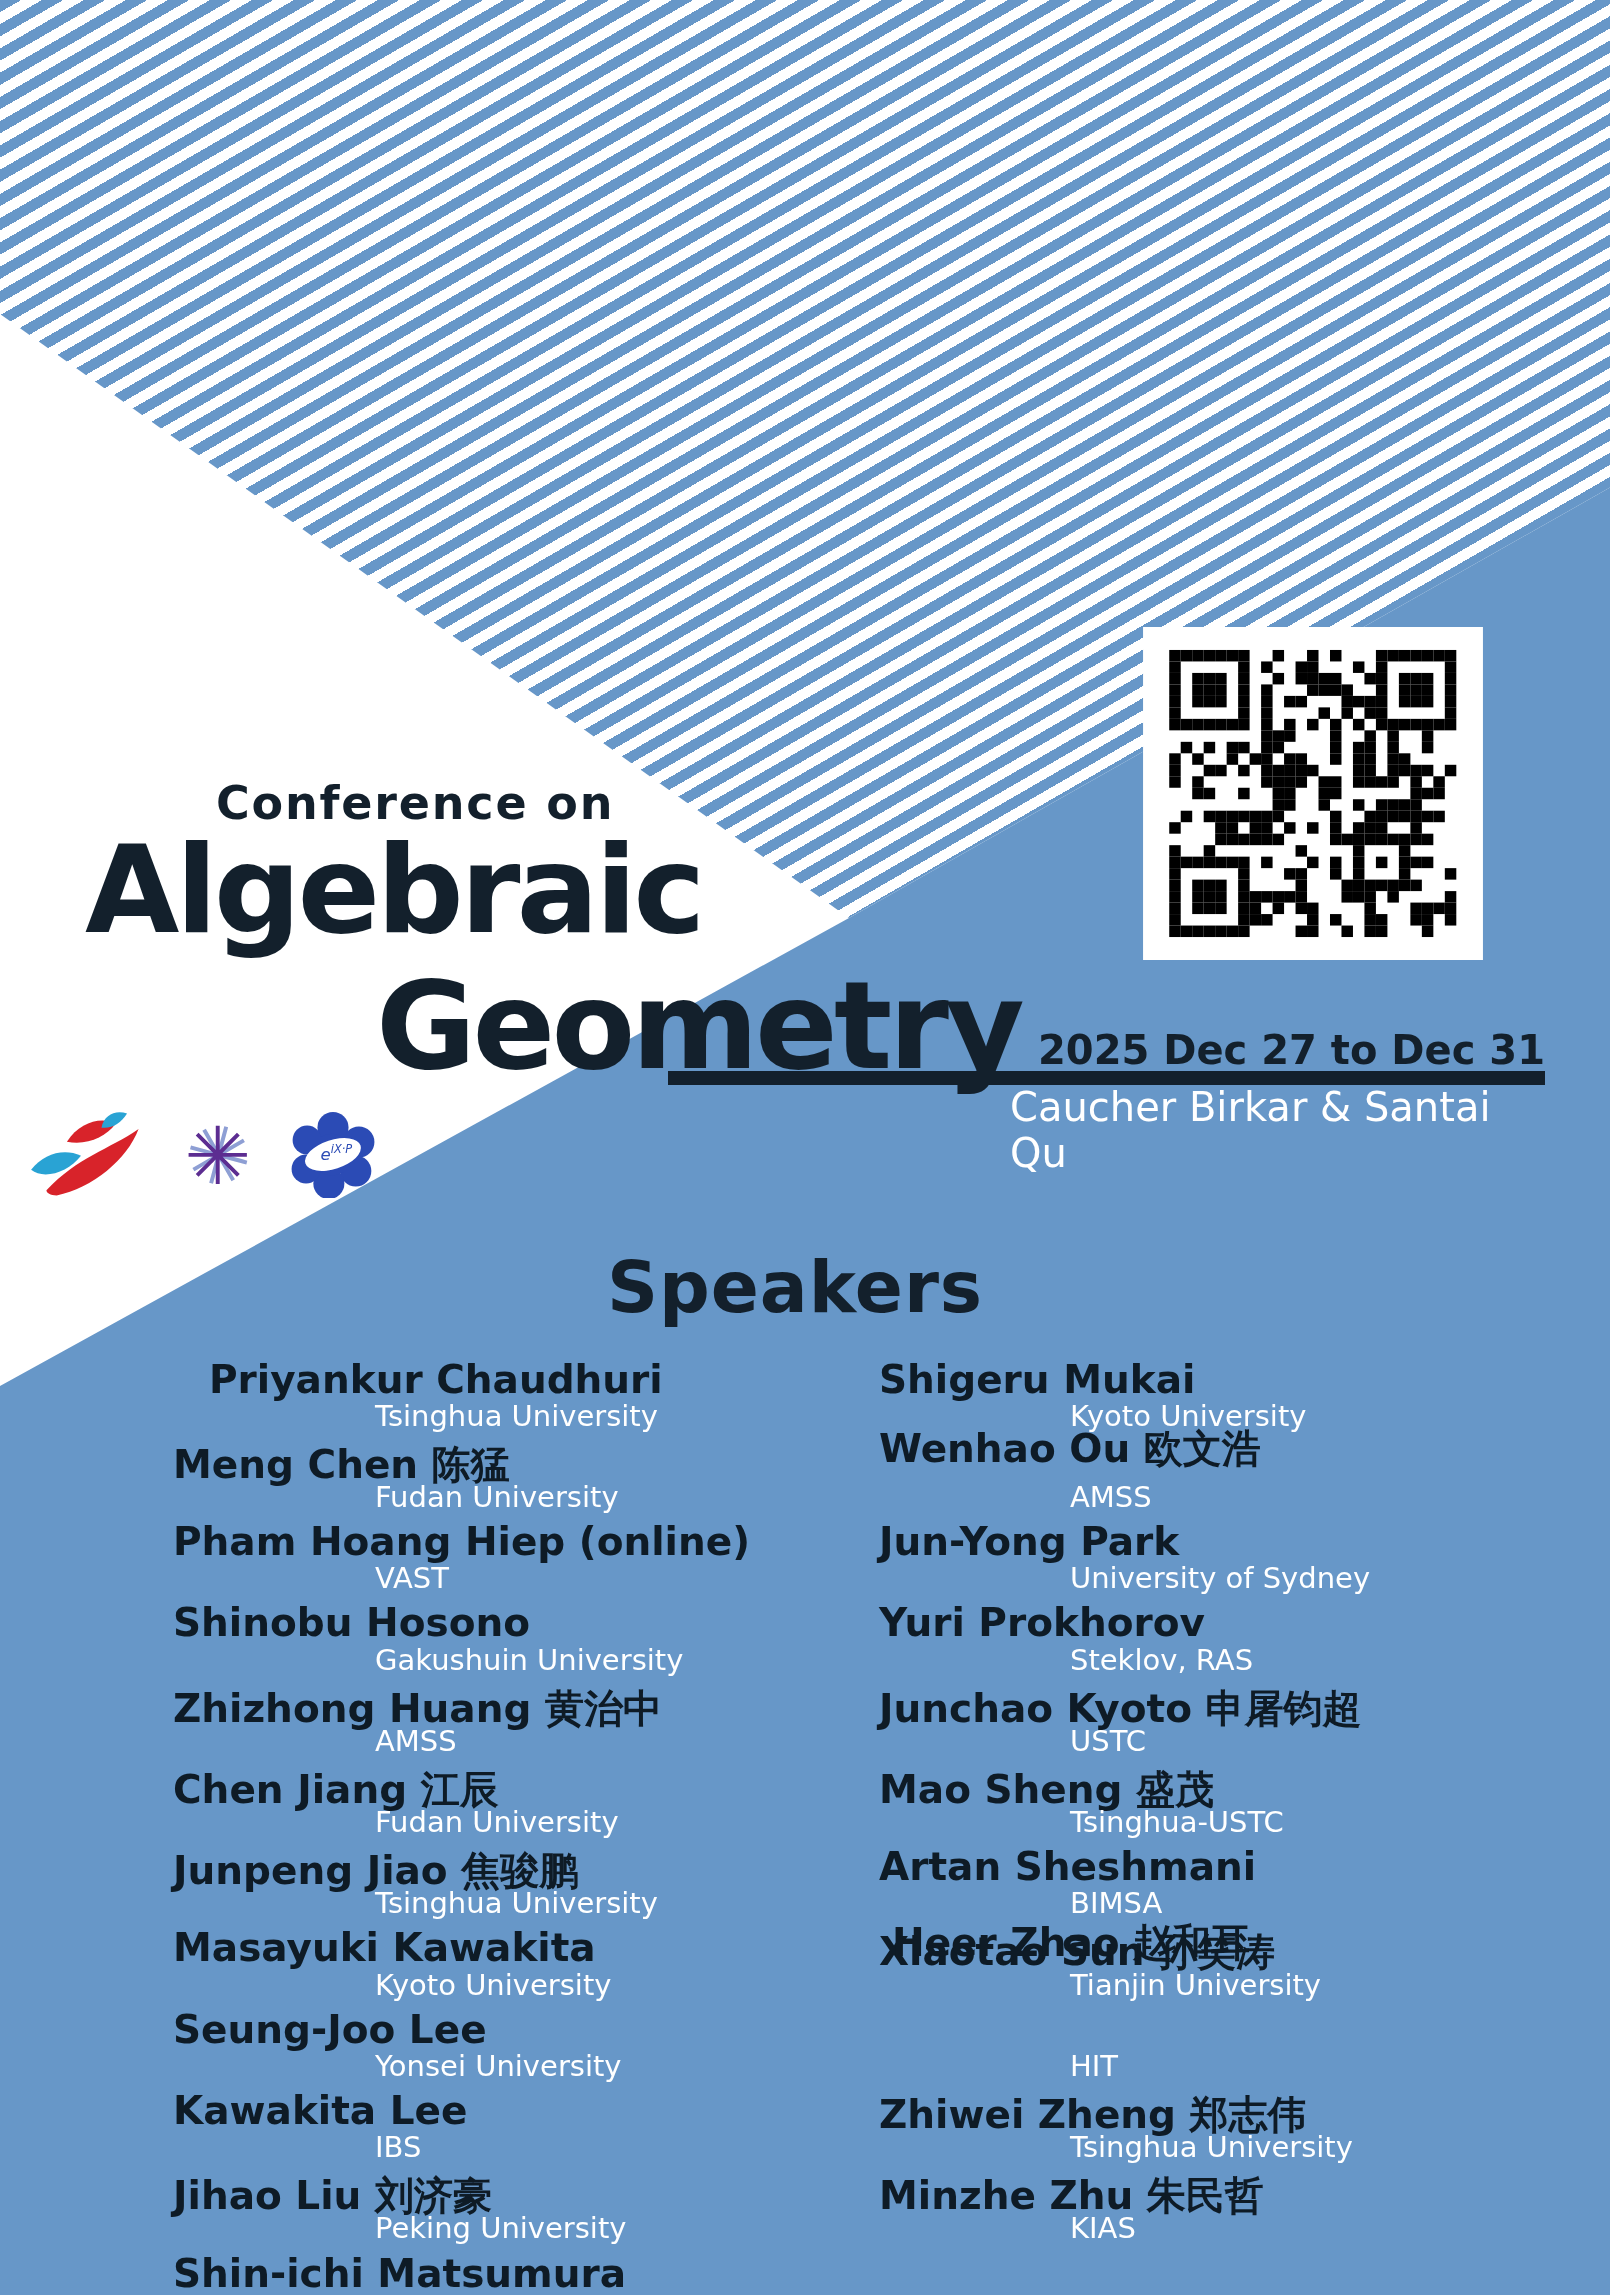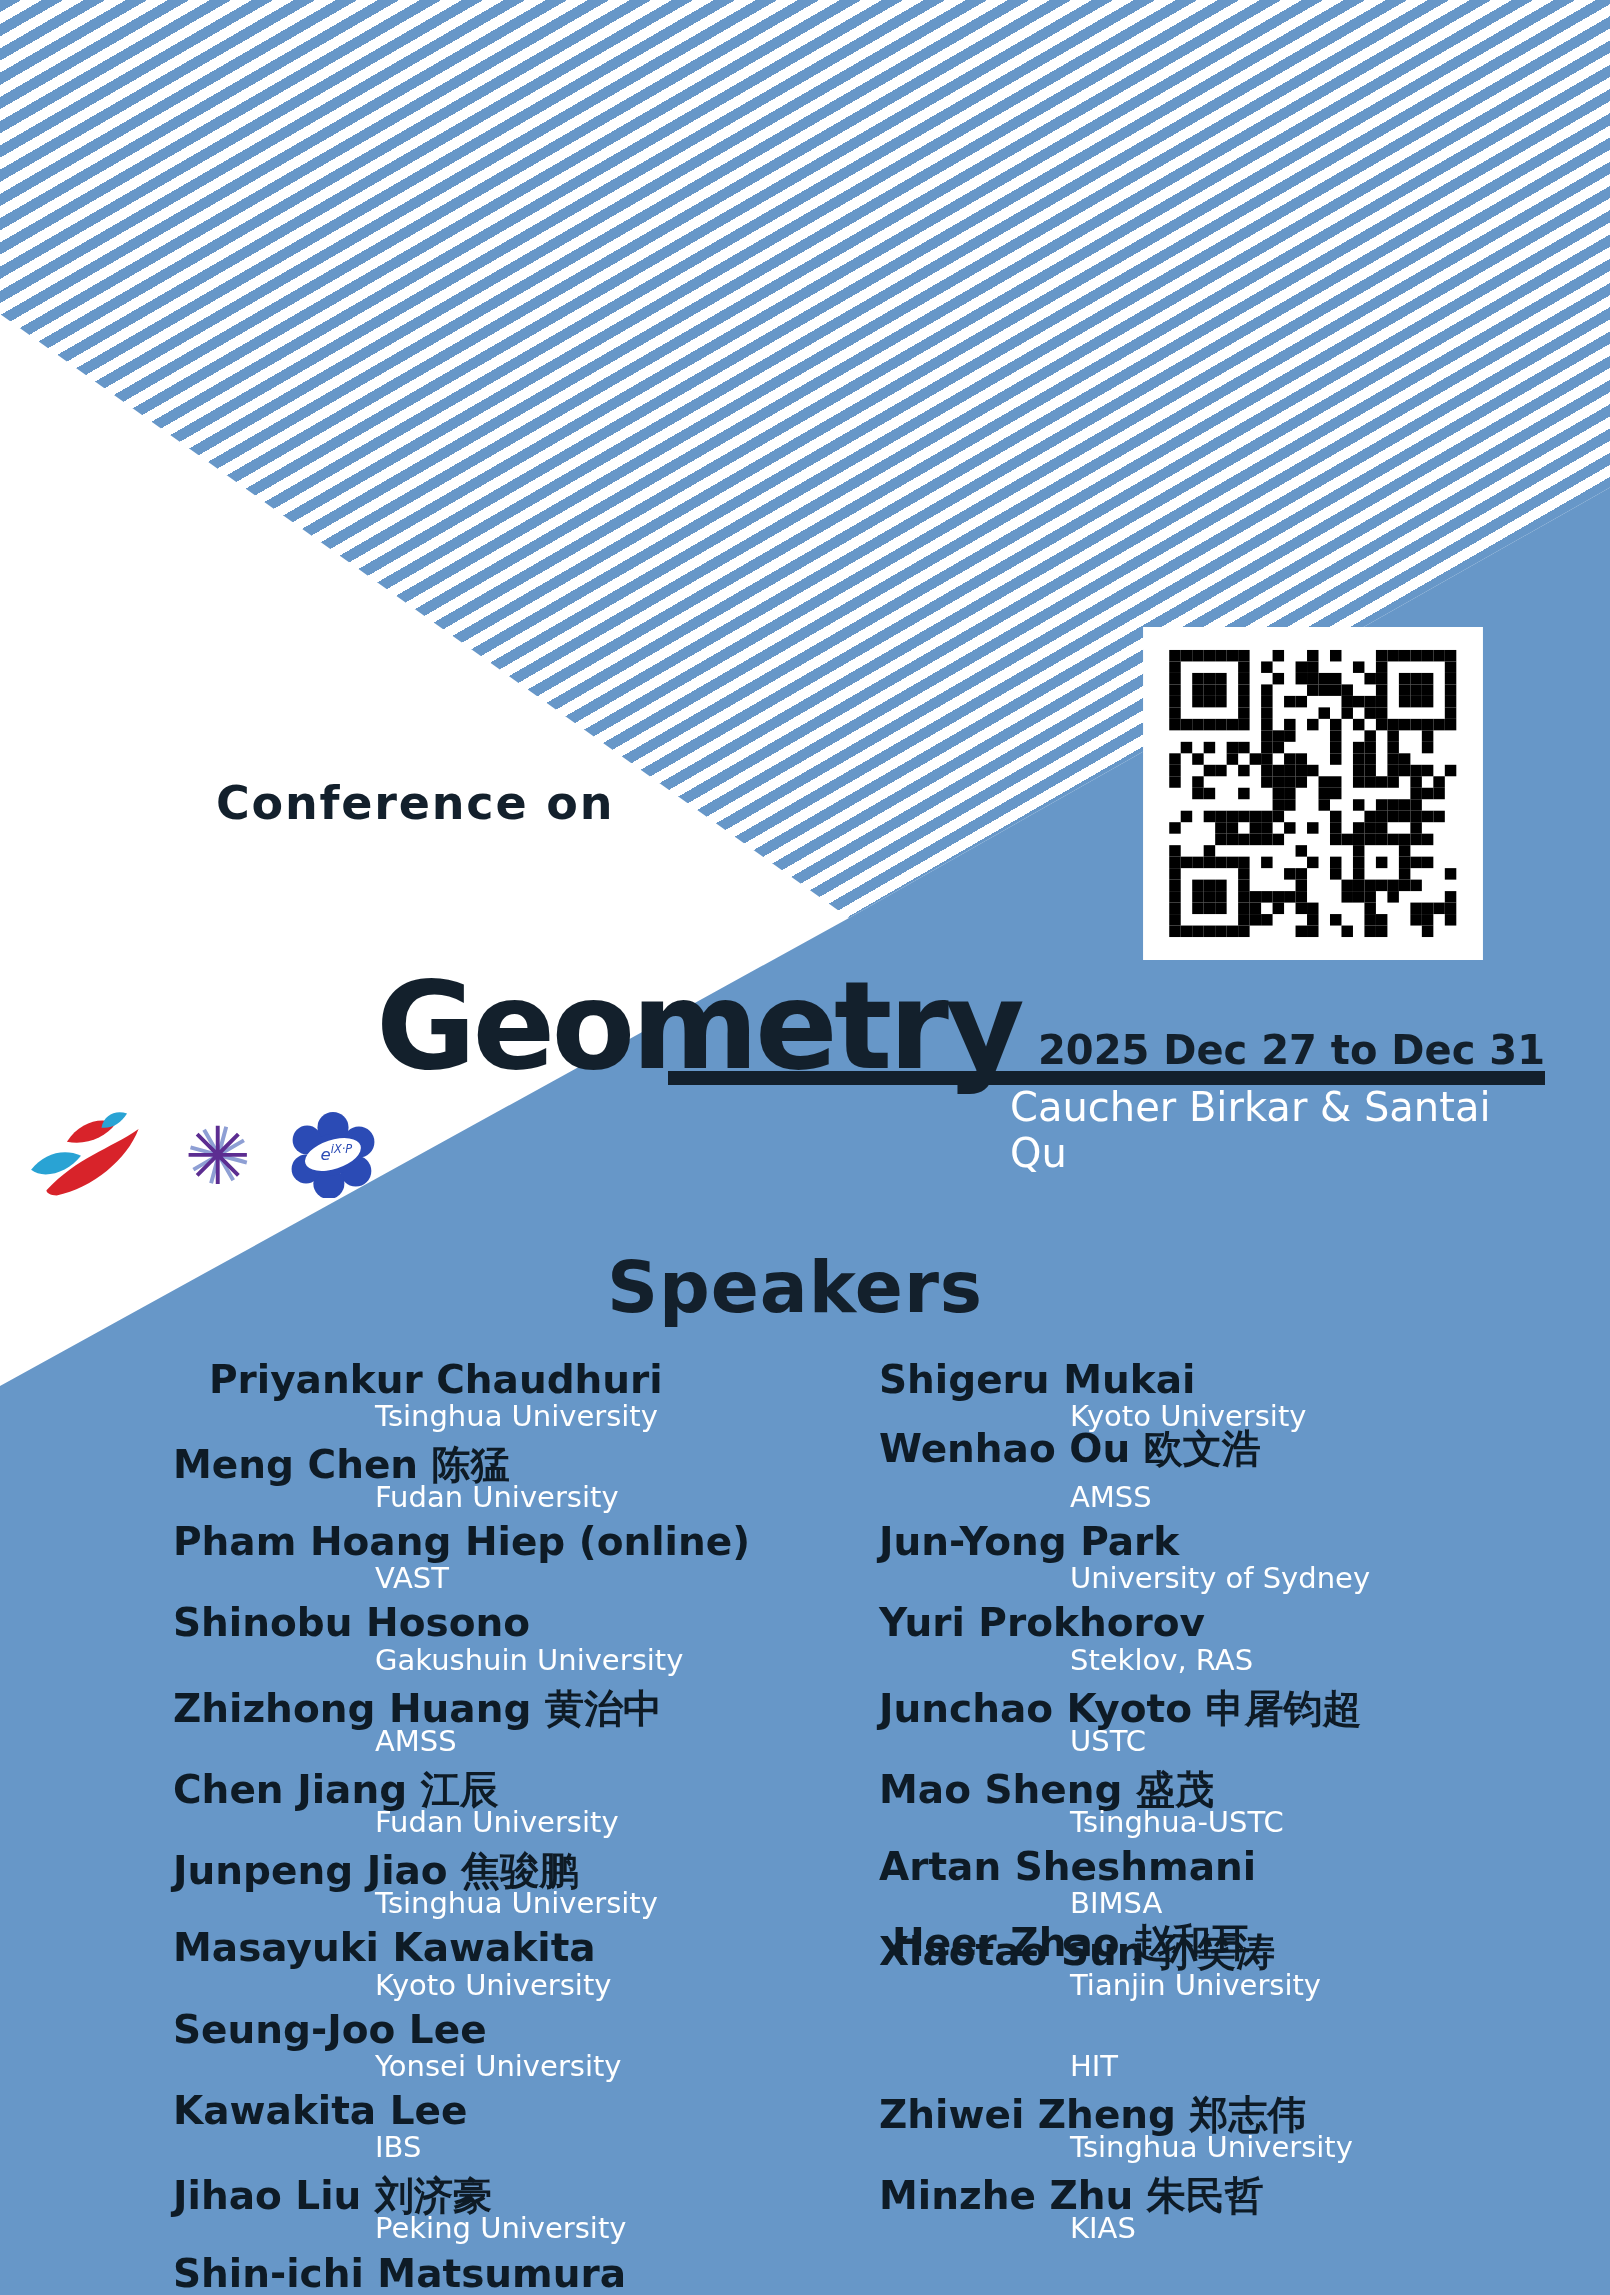--- a/index.html
+++ b/index.html
@@ -360,20 +360,21 @@
         <rect x="332" y="650" width="25" height="25" fill="#000000"></rect>
         <rect x="357" y="650" width="25" height="25" fill="#000000"></rect>
         <rect x="432" y="650" width="25" height="25" fill="#000000"></rect>
         <rect x="482" y="650" width="25" height="25" fill="#000000"></rect>
         <rect x="507" y="650" width="25" height="25" fill="#000000"></rect>
         <rect x="607" y="650" width="25" height="25" fill="#000000"></rect>
       </svg>
   </div>
 
   <div id="pretitle">Conference on</div>
+  <div id="title1">Algebraic</div>
   <div id="title2">Geometry</div>
   <div id="rule"></div>
   <div id="dates">2025 Dec 27 to Dec 31</div>
   <div id="organizers">Caucher Birkar &amp; Santai Qu</div>
 
   <div id="logos">
     <svg id="logo-bird" class="logo" viewBox="0 0 100 68" xmlns="http://www.w3.org/2000/svg">
       <path d="M30,24 C40,8 58,4 68,10 C60,21 45,27 30,24 Z" fill="#d8232a"></path>
       <path d="M57,13 C59,3 68,-1 77,2 C72,10 65,14 57,13 Z" fill="#29a3d4"></path>
       <path d="M2,46 C12,33 28,29 41,35 C31,48 12,54 2,46 Z" fill="#29a3d4"></path>

